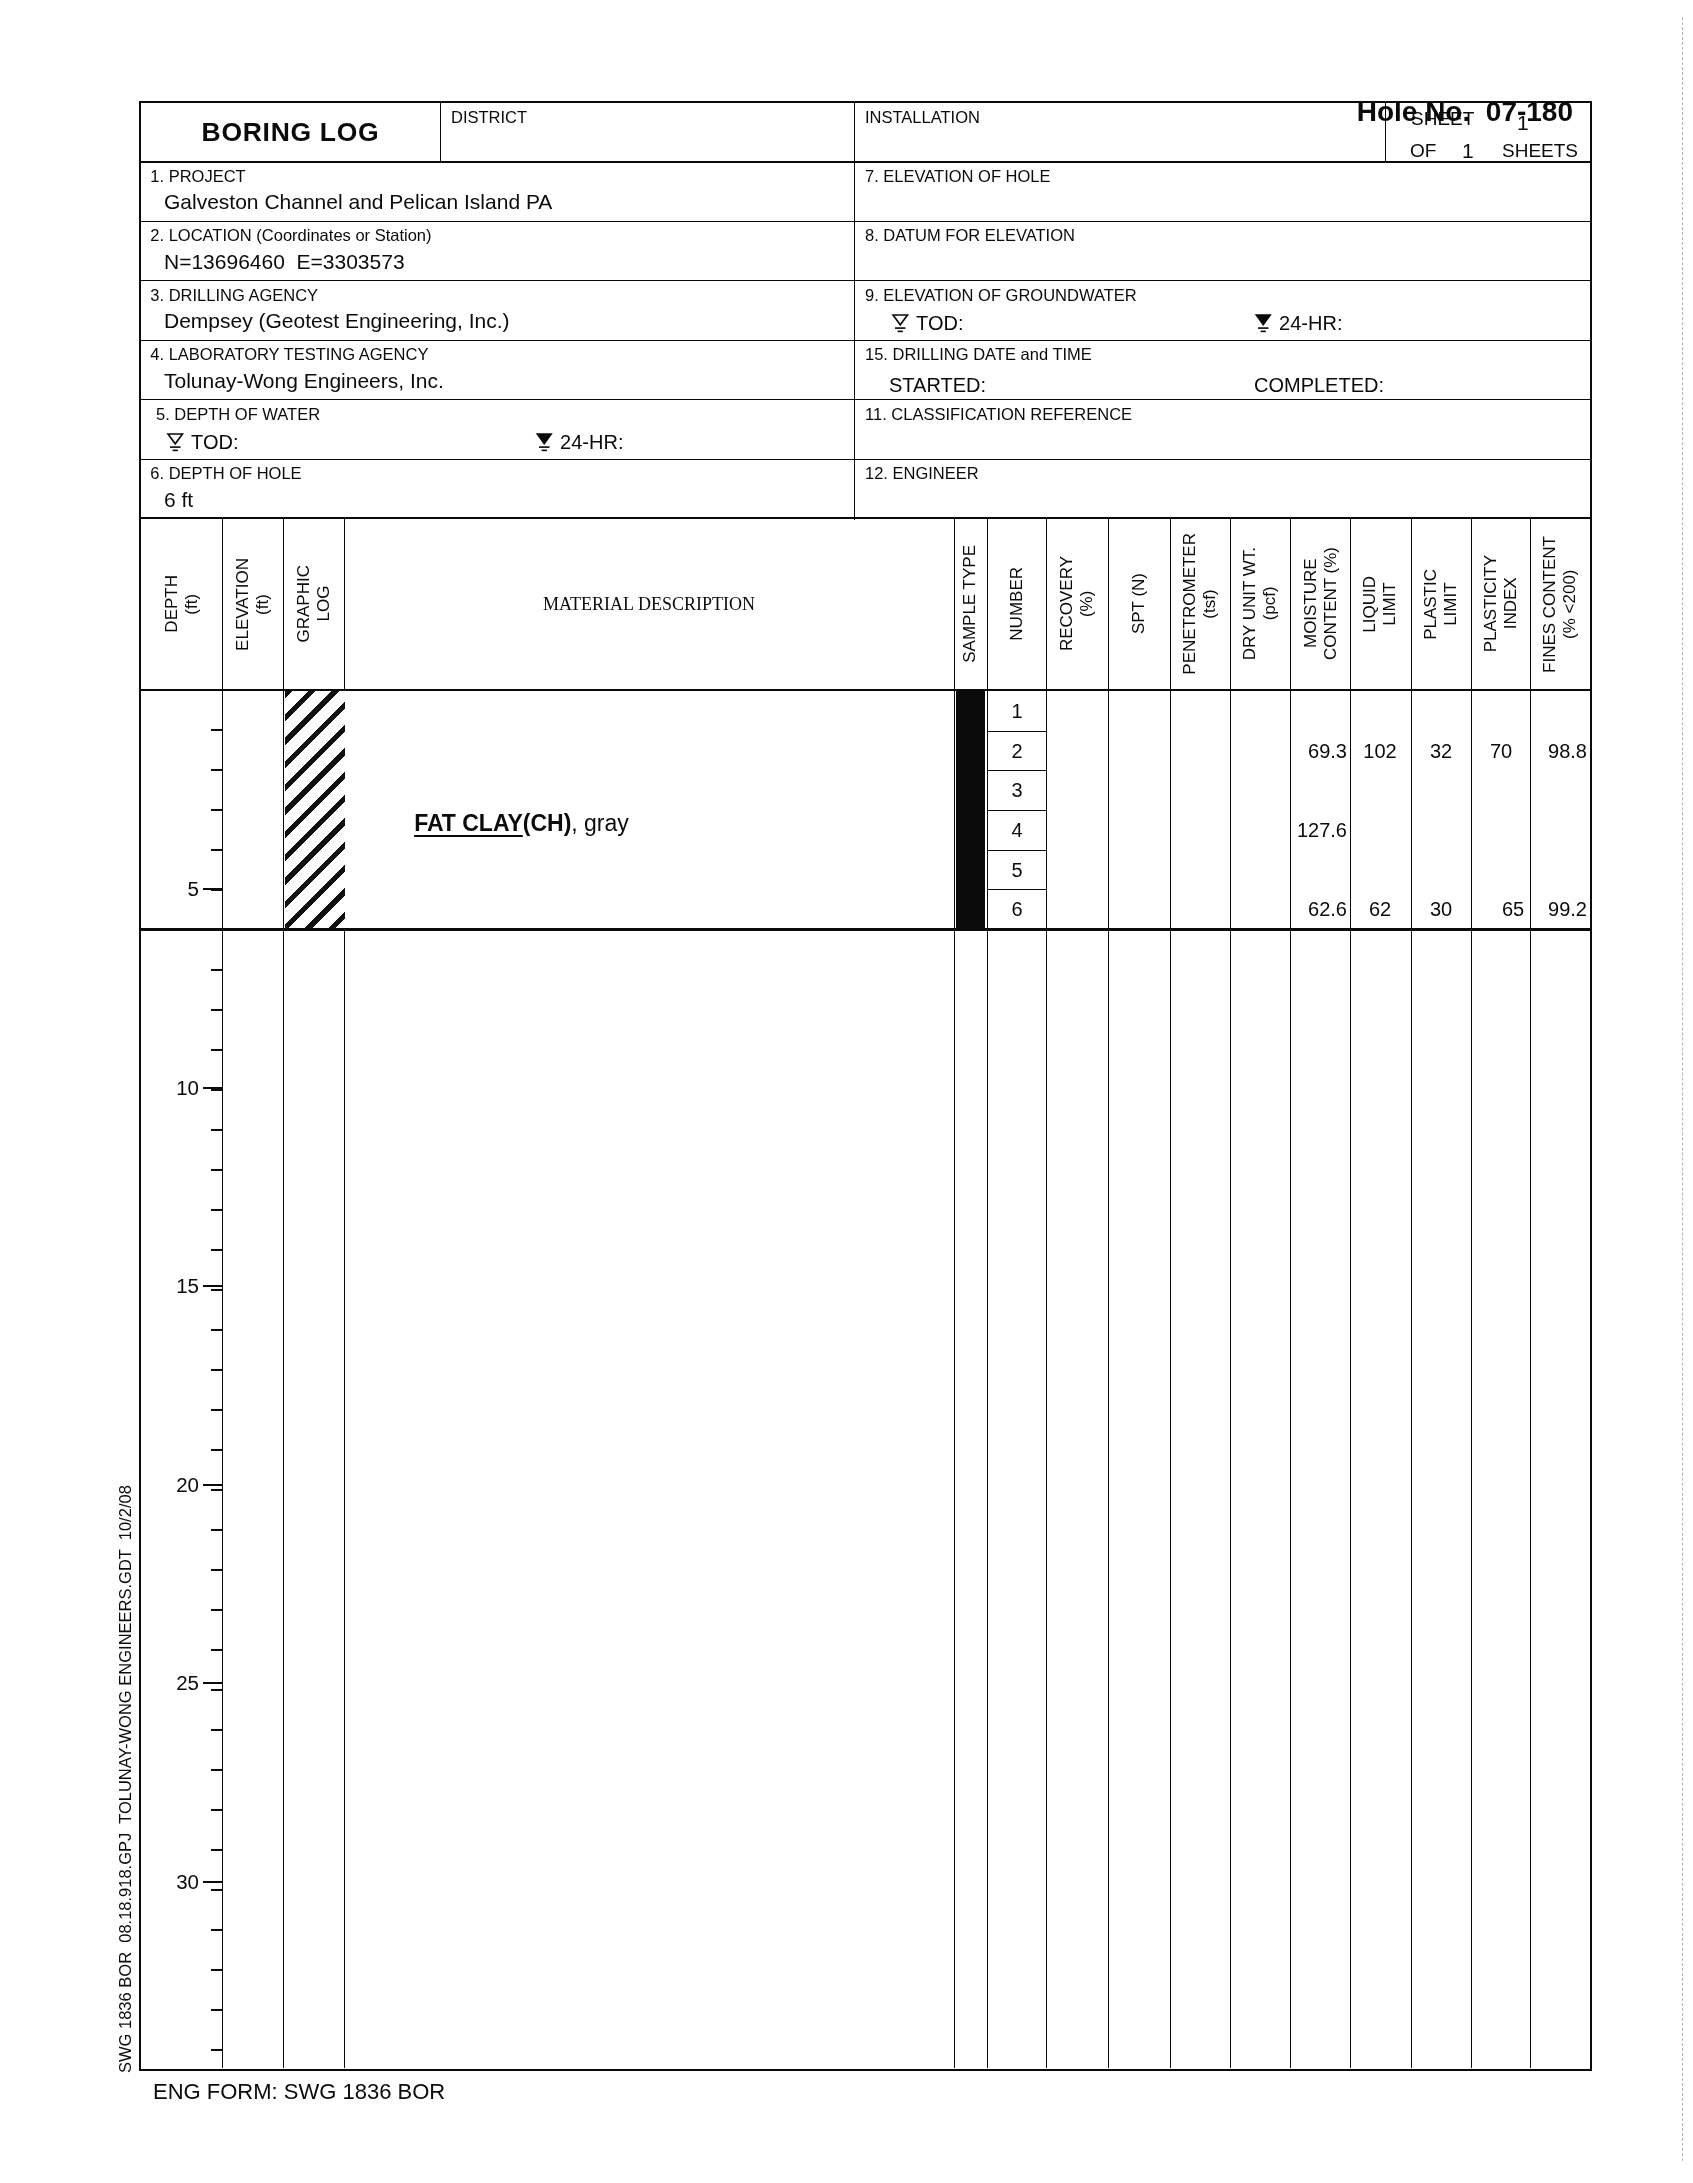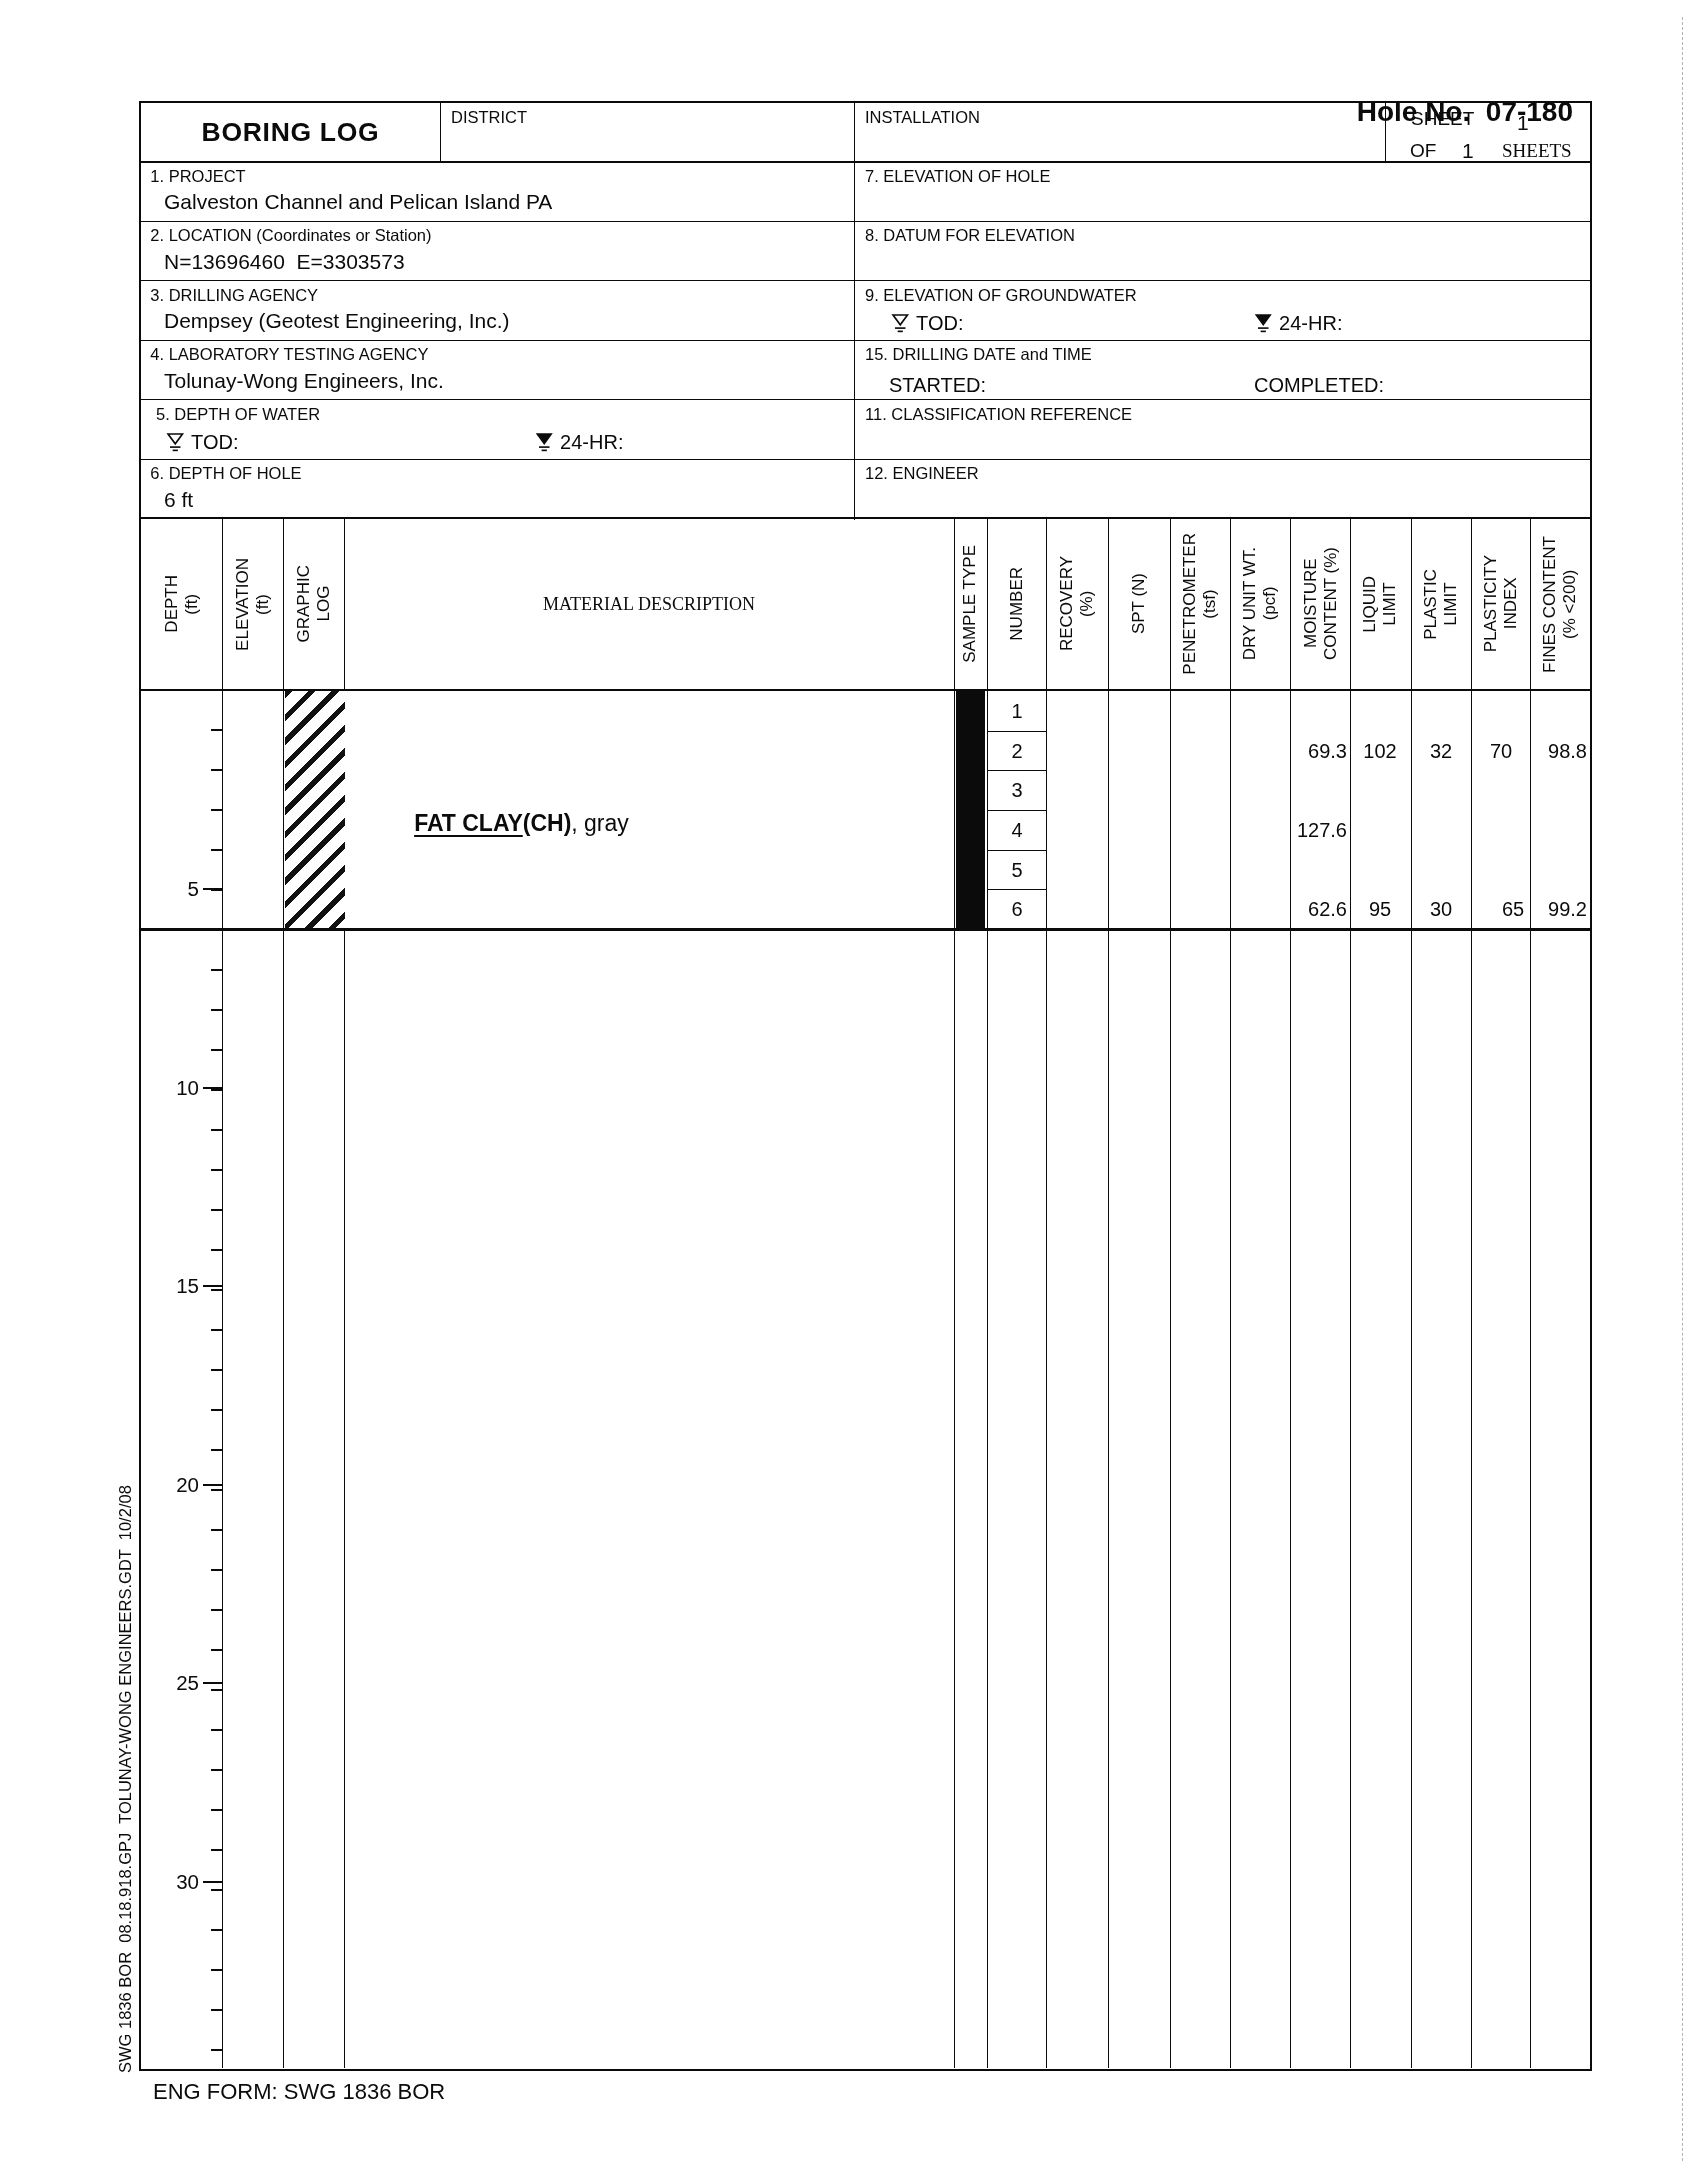--- a/index.html
+++ b/index.html
@@ -56,21 +56,21 @@
 
     <div class="abs b" style="left:0;top:0;width:299px;height:58px;display:flex;align-items:center;justify-content:center;font-size:26.5px;letter-spacing:0.7px;">
       <span>BORING LOG</span>
     </div>
     <span class="abs lbl" style="left:310px;top:5.3px;">DISTRICT</span>
     <span class="abs lbl" style="left:724px;top:5.3px;">INSTALLATION</span>
     <span class="abs" style="left:1270px;top:5px;font-size:19px;">SHEET</span>
     <span class="abs" style="left:1376px;top:8px;font-size:21px;">1</span>
     <span class="abs" style="left:1269px;top:37px;font-size:19px;">OF</span>
     <span class="abs" style="left:1321px;top:36px;font-size:21px;">1</span>
-    <span class="abs" style="left:1361px;top:37px;font-size:19px;font-family:Liberation Serif, serif;">SHEETS</span>
+    <span class="abs" style="left:1361px;top:37px;font-size:19px;">SHEETS</span>
 
     <div>
       <span class="abs lbl" style="left:9.3px;top:64px;">1. PROJECT</span>
       <span class="abs val" style="left:23px;top:87px;">Galveston Channel and Pelican Island PA</span>
     </div>
     <div>
       <span class="abs lbl" style="left:724px;top:64px;">7. ELEVATION OF HOLE</span>
     </div>
 
     <div>
@@ -272,21 +272,21 @@
 
     <div class="dval right" style="left:1149px;top:212px;width:57px;">69.3</div>
     <div class="dval center" style="left:1209px;top:212px;width:60px;">102</div>
     <div class="dval center" style="left:1270px;top:212px;width:60px;">32</div>
     <div class="dval center" style="left:1330px;top:212px;width:60px;">70</div>
     <div class="dval right" style="left:1389px;top:212px;width:57px;">98.8</div>
 
     <div class="dval right" style="left:1149px;top:291px;width:57px;">127.6</div>
 
     <div class="dval right" style="left:1149px;top:370px;width:57px;">62.6</div>
-    <div class="dval center" style="left:1209px;top:370px;width:60px;">95</div>
+    <div class="dval center" style="left:1209px;top:370px;width:60px;">62</div>
     <div class="dval center" style="left:1270px;top:370px;width:60px;">30</div>
     <div class="dval center" style="left:1330px;top:370px;width:84px;">65</div>
     <div class="dval right" style="left:1389px;top:370px;width:57px;">99.2</div>
   </div>
 
   <div class="abs" style="left:116px;top:1430px;height:643px;width:22.5px;writing-mode:vertical-rl;transform:rotate(180deg);font-size:16.5px;white-space:pre;">SWG 1836 BOR  08.18.918.GPJ  TOLUNAY-WONG ENGINEERS.GDT  10/2/08</div>
 
   <div class="abs" style="left:153px;top:2079px;font-size:22px;white-space:pre;">ENG FORM: SWG 1836 BOR</div>
 
 </div>

